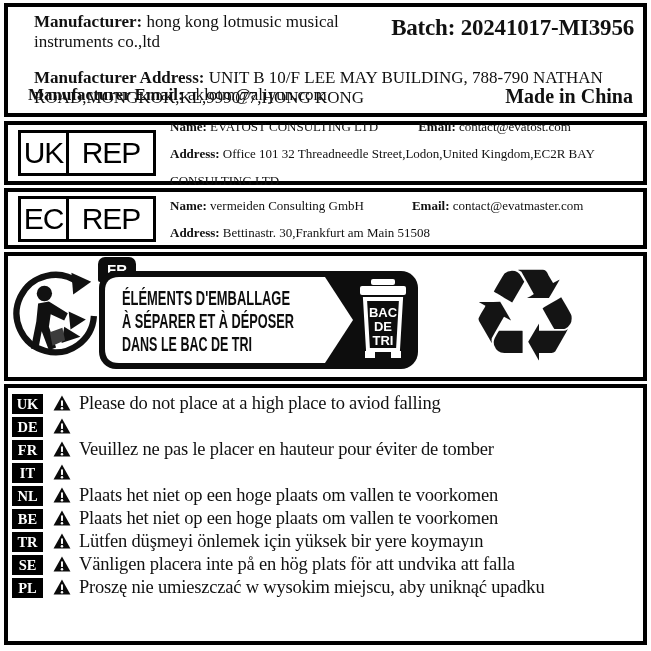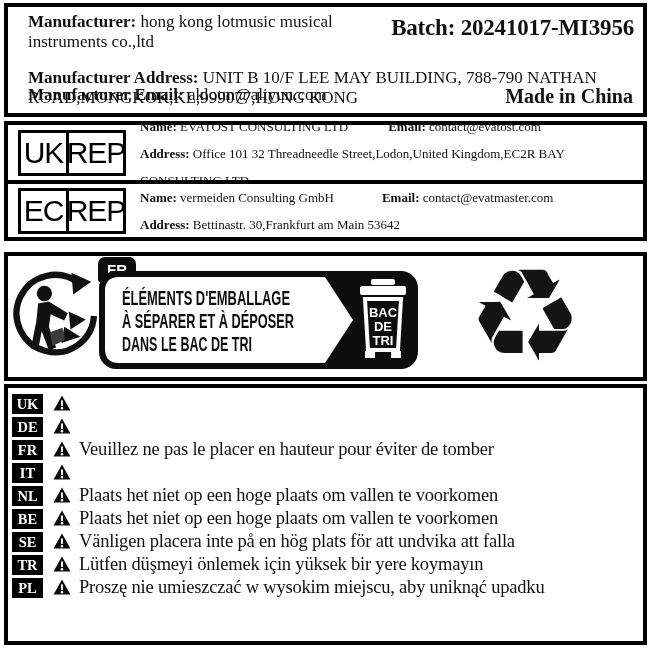--- a/index.html
+++ b/index.html
@@ -1,37 +1,37 @@
 <!DOCTYPE html>
 <html><head>
 <meta charset="utf-8">
 <style>
   * { margin:0; padding:0; box-sizing:border-box; }
   html,body { width:651px; height:651px; background:#fff; }
   body { position:relative; font-family:"Liberation Serif", serif; color:#111; }
   .box { position:absolute; left:4px; width:643px; border:4px solid #000; background:#fff; }
 
   
-  #box-manufacturer { top:3px; height:114px; padding:5px 10px 4px 20px; }
+  #box-manufacturer { top:3px; height:114px; padding:5px 10px 4px 26px; }
   .mfr-line1 { width:385px; font-size:17px; line-height:20px; }
   .mfr-address { width:592px; font-size:17px; line-height:20px; margin-top:16px; }
   .lbl { font-weight:bold; }
   .batch { position:absolute; top:8px; right:9px; font-weight:bold; font-size:23px; letter-spacing:-0.2px; }
   .email-row { position:absolute; left:20px; right:10px; bottom:5px; display:flex; justify-content:space-between; align-items:flex-start; font-size:17px; }
   .made-in { font-weight:bold; font-size:20px; }
 
   
   .rep-box { display:flex; align-items:center; padding:4px 8px; }
   #box-ukrep { top:121px; height:64px; }
-  #box-ecrep { top:180px; height:61px; }
+  #box-ecrep { top:188px; height:61px; }
   .rep-symbol { display:flex; margin:0 14px 0 2px; }
   .rep-cell { border:3px solid #000; height:46px; display:flex; align-items:center; justify-content:center;
               font-family:"Liberation Sans", sans-serif; font-size:30px; letter-spacing:-1px; color:#000; }
   .rep-cell.c1 { width:51px; }
-  .rep-cell.c2 { width:60px; margin-left:-3px; }
+  .rep-cell.c2 { width:90px; margin-left:-3px; }
   .rep-text { font-size:13px; line-height:27px; width:500px; }
   .email-off-uk { margin-left:40px; }
   .email-off-ec { margin-left:48px; }
 
   
   #box-recycle { top:252px; height:129px; }
   .triman { position:absolute; left:4px; top:12px; }
   .fr-tab { position:absolute; left:90px; top:1px; width:38px; height:25px; background:#0d0d0d;
             border-radius:7px 7px 2px 2px; color:#fff; font-family:"Liberation Sans", sans-serif;
             font-weight:bold; font-size:15px; display:flex; align-items:center; justify-content:center; }
@@ -78,21 +78,21 @@
   </div>
 </div>
 
 <div class="box rep-box" id="box-ecrep">
   <div class="rep-symbol">
     <div class="rep-cell c1">EC</div>
     <div class="rep-cell c2">REP</div>
   </div>
   <div class="rep-text">
     <span class="lbl">Name:</span><span> vermeiden Consulting GmbH</span><span class="lbl email-off-ec">Email:</span><span> contact@evatmaster.com</span><br>
-    <span class="lbl">Address:</span><span> Bettinastr. 30,Frankfurt am Main 53642</span>
+    <span class="lbl">Address:</span><span> Bettinastr. 30,Frankfurt am Main 51508</span>
   </div>
 </div>
 
 <div class="box" id="box-recycle">
 
   <svg class="triman" width="90" height="96" viewBox="0 0 100 100">
     <path d="M 74,13 A 43,43 0 1 0 91,50" fill="none" stroke="#111" stroke-width="7"></path>
     <polygon points="66,2 88,12 68,26" fill="#111"></polygon>
     <circle cx="36" cy="25" r="8.5" fill="#111"></circle>
     <path d="M 29,36 L 41,34 L 62,47 L 58,55 L 43,48 L 41,62 L 49,85 L 41,88 L 33,67 L 29,88 L 21,86 L 27,56 Z" fill="#111"></path>
@@ -126,20 +126,21 @@
 
 <div class="box" id="box-lang">
 
   <div class="lang-row">
     <span class="lang-badge">UK</span>
     <svg class="warn-icon" width="18" height="16" viewBox="0 0 20 18">
         <polygon points="10,0.5 19.5,17.5 0.5,17.5" fill="#0b0b0b"></polygon>
         <rect x="8.9" y="6" width="2.2" height="6.4" rx="1" fill="#fff"></rect>
         <circle cx="10" cy="15" r="1.4" fill="#fff"></circle>
       </svg>
+    <span class="lang-text">Please do not place at a high place to aviod falling</span>
   </div>
   <div class="lang-row">
     <span class="lang-badge">DE</span>
     <svg class="warn-icon" width="18" height="16" viewBox="0 0 20 18">
         <polygon points="10,0.5 19.5,17.5 0.5,17.5" fill="#0b0b0b"></polygon>
         <rect x="8.9" y="6" width="2.2" height="6.4" rx="1" fill="#fff"></rect>
         <circle cx="10" cy="15" r="1.4" fill="#fff"></circle>
       </svg>
   </div>
   <div class="lang-row">
@@ -171,38 +172,38 @@
   <div class="lang-row">
     <span class="lang-badge">BE</span>
     <svg class="warn-icon" width="18" height="16" viewBox="0 0 20 18">
         <polygon points="10,0.5 19.5,17.5 0.5,17.5" fill="#0b0b0b"></polygon>
         <rect x="8.9" y="6" width="2.2" height="6.4" rx="1" fill="#fff"></rect>
         <circle cx="10" cy="15" r="1.4" fill="#fff"></circle>
       </svg>
     <span class="lang-text">Plaats het niet op een hoge plaats om vallen te voorkomen</span>
   </div>
   <div class="lang-row">
+    <span class="lang-badge">TR</span>
+    <svg class="warn-icon" width="18" height="16" viewBox="0 0 20 18">
+        <polygon points="10,0.5 19.5,17.5 0.5,17.5" fill="#0b0b0b"></polygon>
+        <rect x="8.9" y="6" width="2.2" height="6.4" rx="1" fill="#fff"></rect>
+        <circle cx="10" cy="15" r="1.4" fill="#fff"></circle>
+      </svg>
+    <span class="lang-text">Lütfen düşmeyi önlemek için yüksek bir yere koymayın</span>
+  </div>
+  <div class="lang-row">
     <span class="lang-badge">SE</span>
     <svg class="warn-icon" width="18" height="16" viewBox="0 0 20 18">
         <polygon points="10,0.5 19.5,17.5 0.5,17.5" fill="#0b0b0b"></polygon>
         <rect x="8.9" y="6" width="2.2" height="6.4" rx="1" fill="#fff"></rect>
         <circle cx="10" cy="15" r="1.4" fill="#fff"></circle>
       </svg>
     <span class="lang-text">Vänligen placera inte på en hög plats för att undvika att falla</span>
   </div>
   <div class="lang-row">
-    <span class="lang-badge">TR</span>
-    <svg class="warn-icon" width="18" height="16" viewBox="0 0 20 18">
-        <polygon points="10,0.5 19.5,17.5 0.5,17.5" fill="#0b0b0b"></polygon>
-        <rect x="8.9" y="6" width="2.2" height="6.4" rx="1" fill="#fff"></rect>
-        <circle cx="10" cy="15" r="1.4" fill="#fff"></circle>
-      </svg>
-    <span class="lang-text">Lütfen düşmeyi önlemek için yüksek bir yere koymayın</span>
-  </div>
-  <div class="lang-row">
     <span class="lang-badge">PL</span>
     <svg class="warn-icon" width="18" height="16" viewBox="0 0 20 18">
         <polygon points="10,0.5 19.5,17.5 0.5,17.5" fill="#0b0b0b"></polygon>
         <rect x="8.9" y="6" width="2.2" height="6.4" rx="1" fill="#fff"></rect>
         <circle cx="10" cy="15" r="1.4" fill="#fff"></circle>
       </svg>
     <span class="lang-text">Proszę nie umieszczać w wysokim miejscu, aby uniknąć upadku</span>
   </div>
 </div>
 

